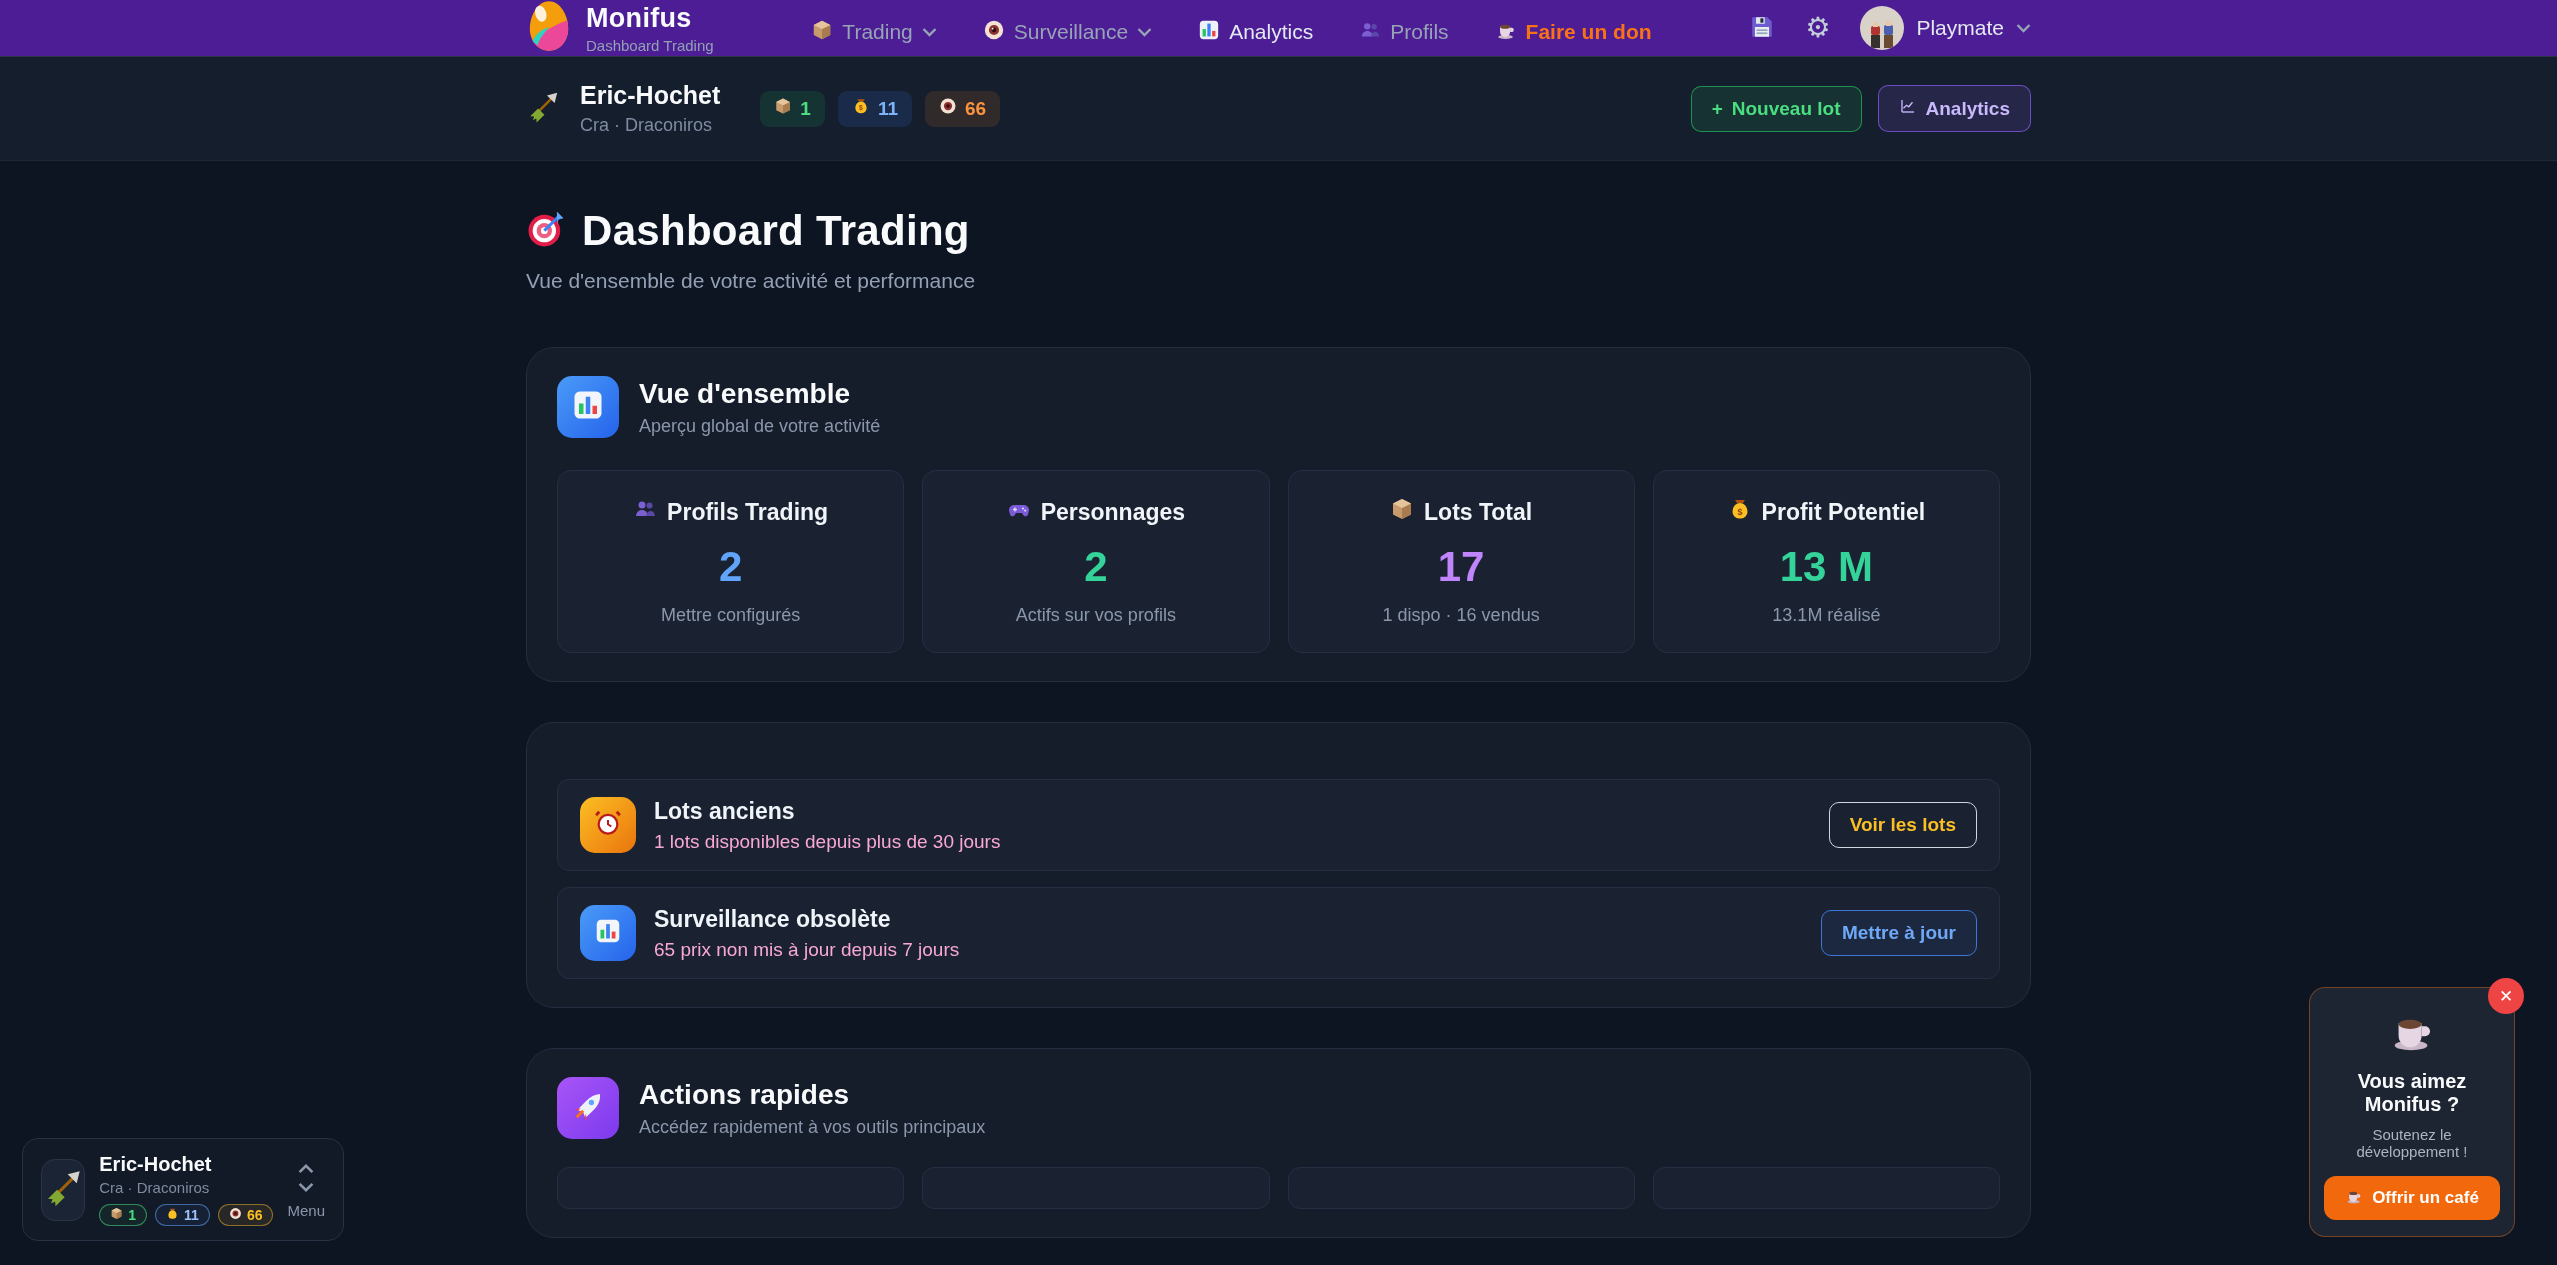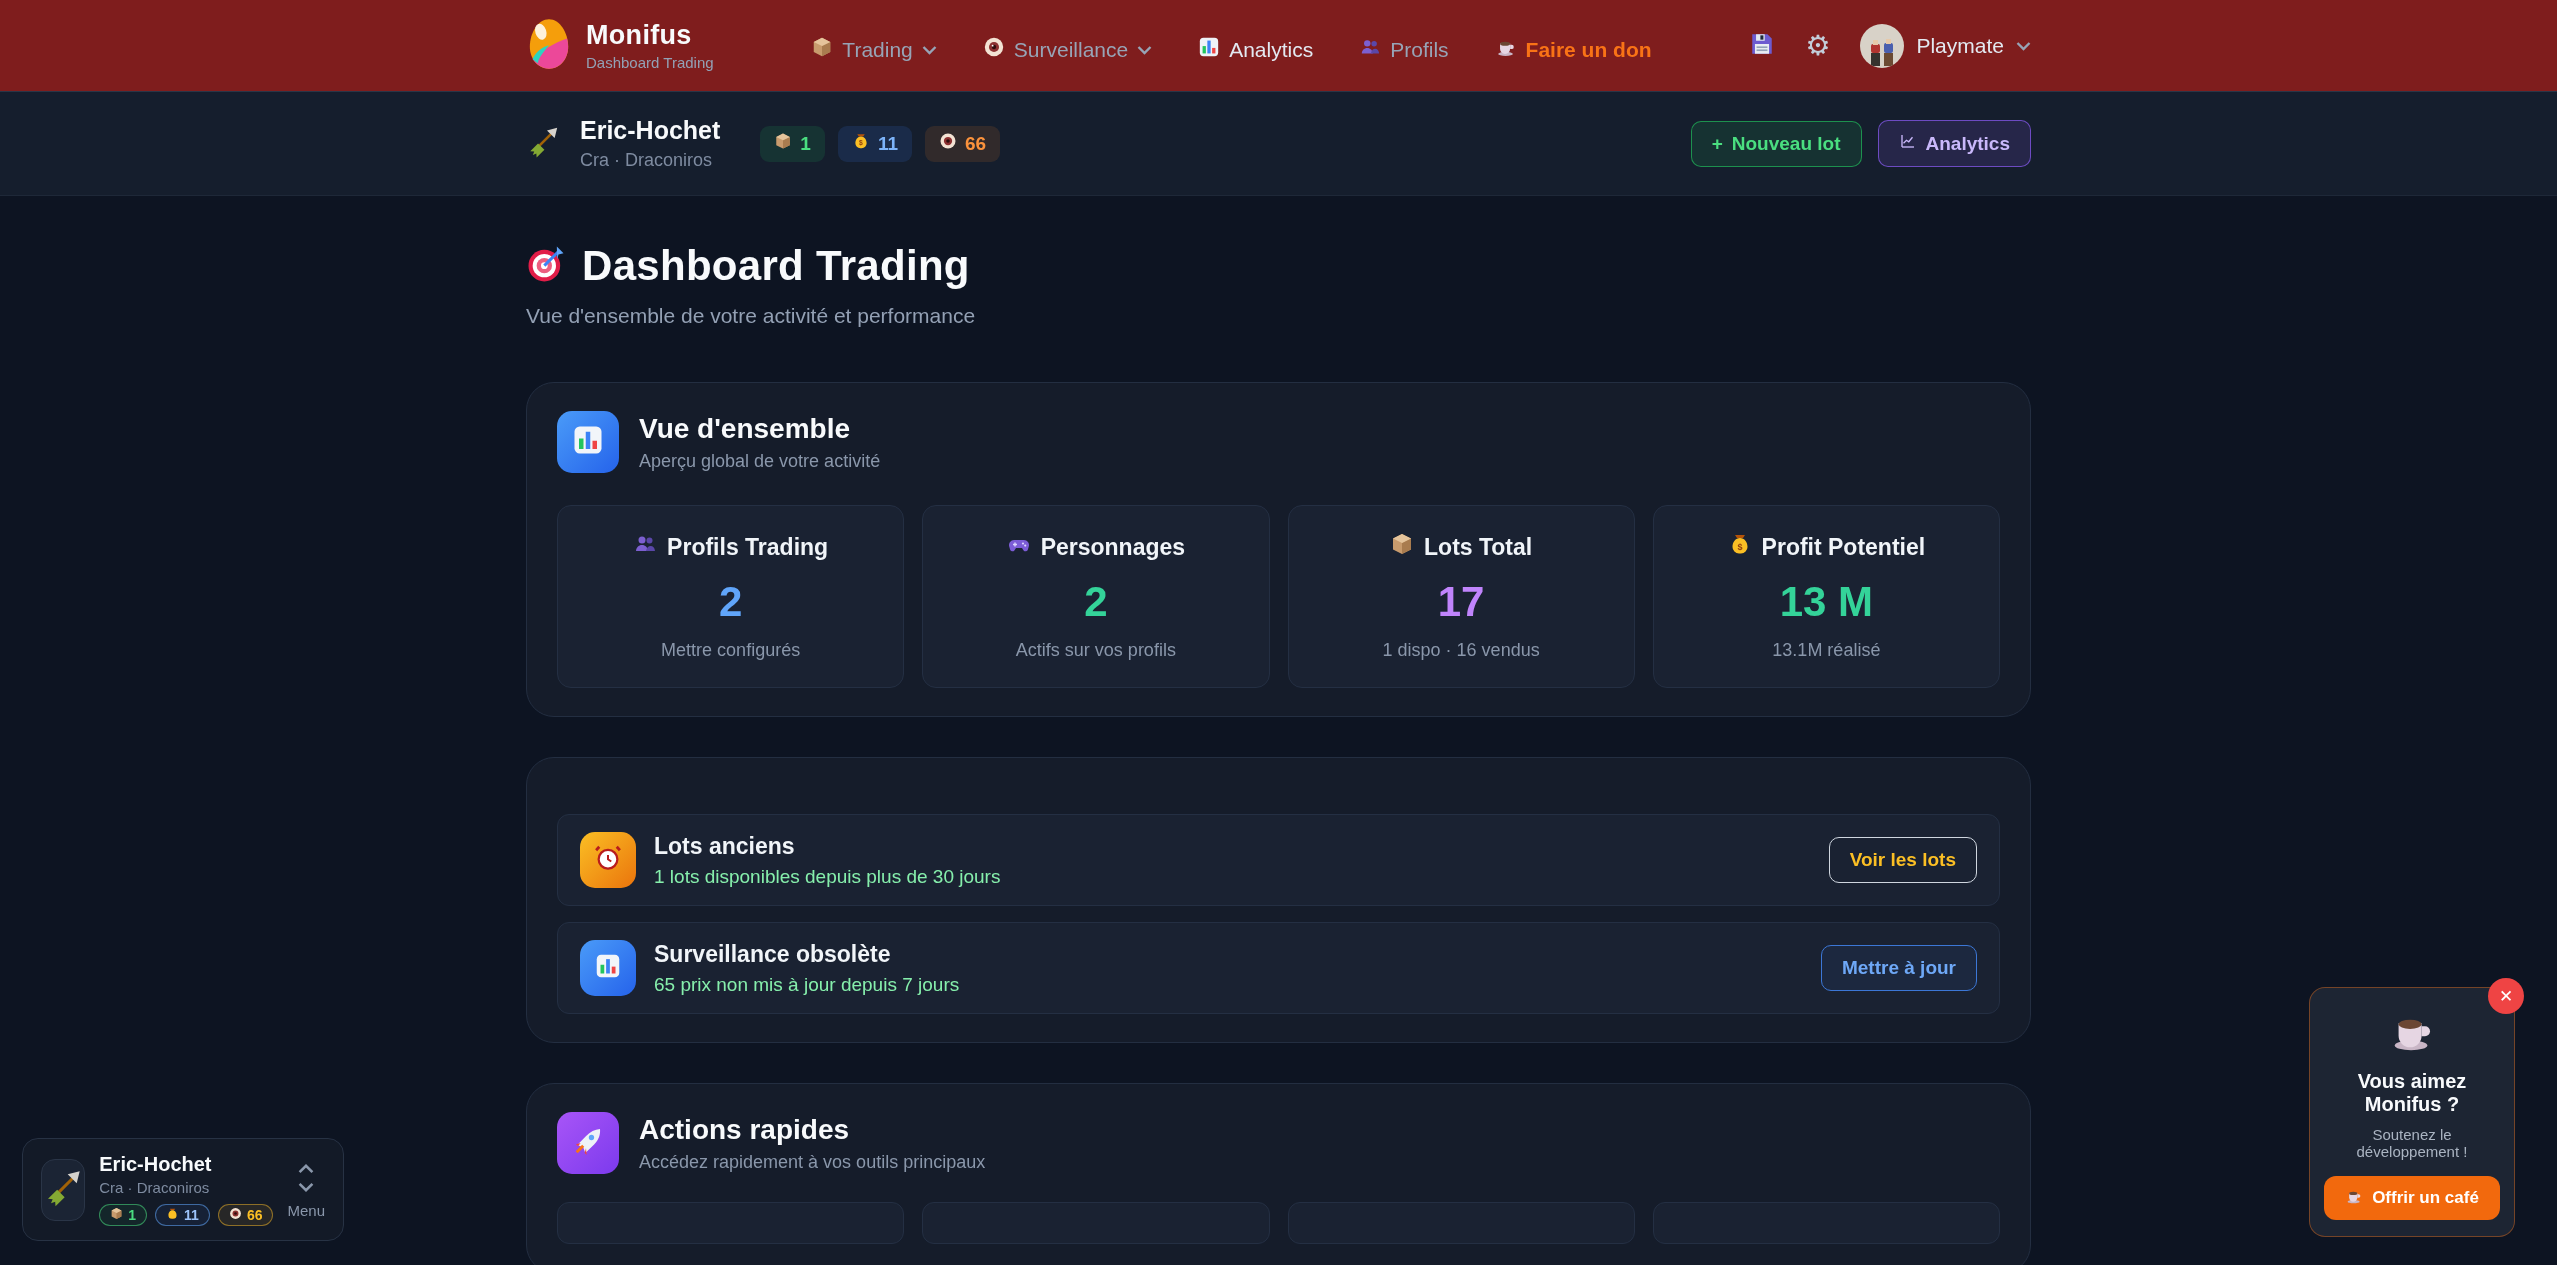--- a/index.html
+++ b/index.html
@@ -5,21 +5,21 @@
   * { box-sizing: border-box; margin: 0; padding: 0; }
   html,body { width:2557px; height:1265px; overflow:hidden; }
   body {
     background:#0d1422;
     font-family:"Liberation Sans", sans-serif;
     color:#f1f5f9;
   }
   .inner { width:1505px; margin:0 auto; }
 
   
-  .navbar { height:92px; background:#7f1d1d; border-bottom:1px solid #2a3547; }
+  .navbar { height:57px; background:#4c1d95; border-bottom:1px solid #2a3547; }
   .navbar .inner { height:100%; display:flex; align-items:center; justify-content:space-between; }
   .brand { display:flex; align-items:center; gap:14px; cursor:pointer; }
   .brand-name { font-size:27px; font-weight:bold; color:#f8fafc; letter-spacing:.3px; }
   .brand-tag { font-size:15px; color:#93a1b5; margin-top:3px; }
   .main-nav { display:flex; align-items:center; gap:46px;margin-top:8px; }
   .nav-link { display:flex; align-items:center; gap:9px; font-size:21px; color:#97a4b6; cursor:pointer; }
   .nav-link.active { color:#e3e9f1; }
   .nav-link.donate { color:#f97316; font-weight:bold; }
   .chev { width:15px; height:10px; }
   .nav-right { display:flex; align-items:center; gap:30px; }
@@ -67,21 +67,21 @@
   .stats-grid { display:grid; grid-template-columns:repeat(4,1fr); gap:18px; margin-top:32px; }
   .stat-box { background:#1a2232; border:1px solid #242f43; border-radius:14px; padding:26px 14px; text-align:center; }
   .stat-label { display:flex; align-items:center; justify-content:center; gap:10px; font-size:23px; font-weight:bold; color:#f1f5f9; }
   .stat-value { font-size:42px; font-weight:bold; margin-top:16px; }
   .stat-sub { font-size:18px; color:#8a97ab; margin-top:14px; }
 
   .notif-list { margin-top:28px; display:flex; flex-direction:column; gap:16px; }
   .notif-row { background:#1a2232; border:1px solid #242f43; border-radius:12px; padding:17px 22px; display:flex; align-items:center; gap:18px; }
   .notif-text { flex:1; }
   .notif-title { font-size:23px; font-weight:bold; color:#f1f5f9; }
-  .notif-desc { font-size:19px; color:#86efac; margin-top:6px; }
+  .notif-desc { font-size:19px; color:#f9a8d4; margin-top:6px; }
   .btn-outline-light { background:transparent; border:1.5px solid #cfd6df; color:#fbbf24; }
   .btn-outline-blue  { background:rgba(59,130,246,.07); border:1.5px solid #3c77d6; color:#6ea8f7; }
 
   .actions-grid { display:grid; grid-template-columns:repeat(4,1fr); gap:18px; margin-top:28px; }
   .action-item { background:#1a2232; border:1px solid #242f43; border-radius:12px; padding:20px 22px; cursor:pointer; }
 
   
   .user-widget { position:fixed; left:22px; bottom:24px; width:322px; background:#131a27; border:1px solid #273244; border-radius:16px; padding:14px 18px; display:flex; align-items:center; gap:14px; cursor:pointer; }
   .uw-avatar { width:62px; height:62px; border-radius:14px; background:#1b2434; border:1px solid #2a3547; display:flex; align-items:center; justify-content:center; }
   .uw-name { font-size:20px; font-weight:bold; color:#f8fafc; }

